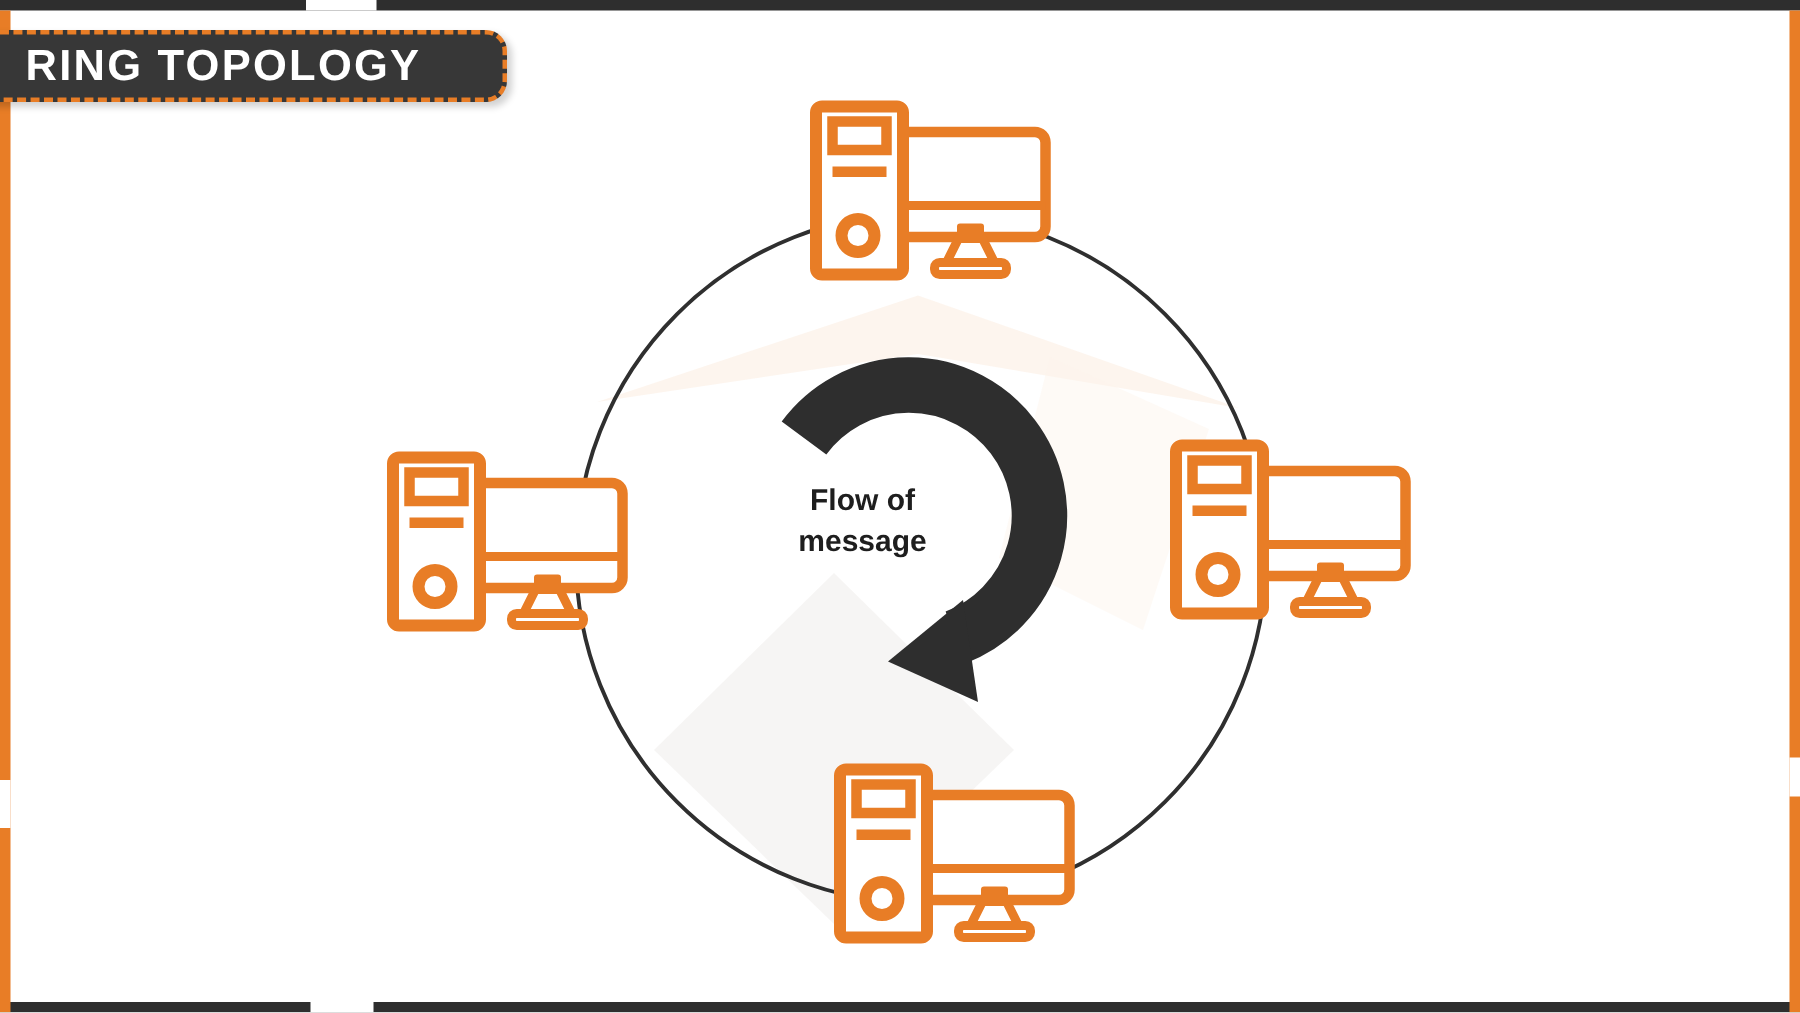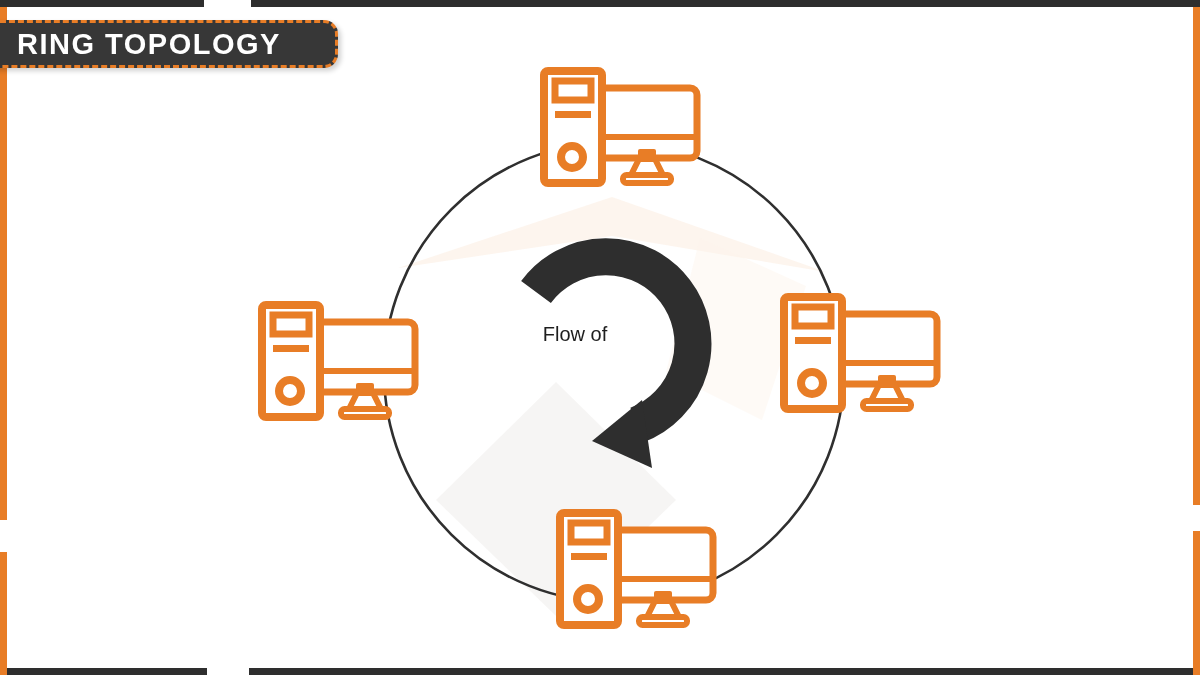--- a/index.html
+++ b/index.html
@@ -29,21 +29,21 @@
   }
   .banner-title{
     color:#ffffff;font-size:29px;font-weight:800;letter-spacing:1.5px;
     padding-left:24px;white-space:nowrap;
   }
   
   .diagram-svg{position:absolute;left:0;top:0;width:1200px;height:675px;}
   .flow-label{
     position:absolute;left:495px;top:321px;width:160px;
     text-align:center;color:#1e1e1e;font-size:20px;line-height:27px;
-    font-weight:400;
+    font-weight:700;
   }
   .flow-label span{display:block;}
 </style>
 </head>
 <body>
 
 <div class="stage">
 
   <div class="bar bar-top"></div>
   <div class="bar bar-bottom"></div>
@@ -94,19 +94,20 @@
     <g>
       <use href="#pc-icon" x="555" y="508" width="162" height="122"></use>
     </g>
     <g>
       <use href="#pc-icon" x="257" y="300" width="162" height="122"></use>
     </g>
   </svg>
 
   <div class="flow-label">
     <span>Flow of</span>
+    <span>message</span>
   </div>
 
   <div class="banner">
     <span class="banner-title">RING TOPOLOGY</span>
   </div>
 
 </div>
 
 </body></html>

